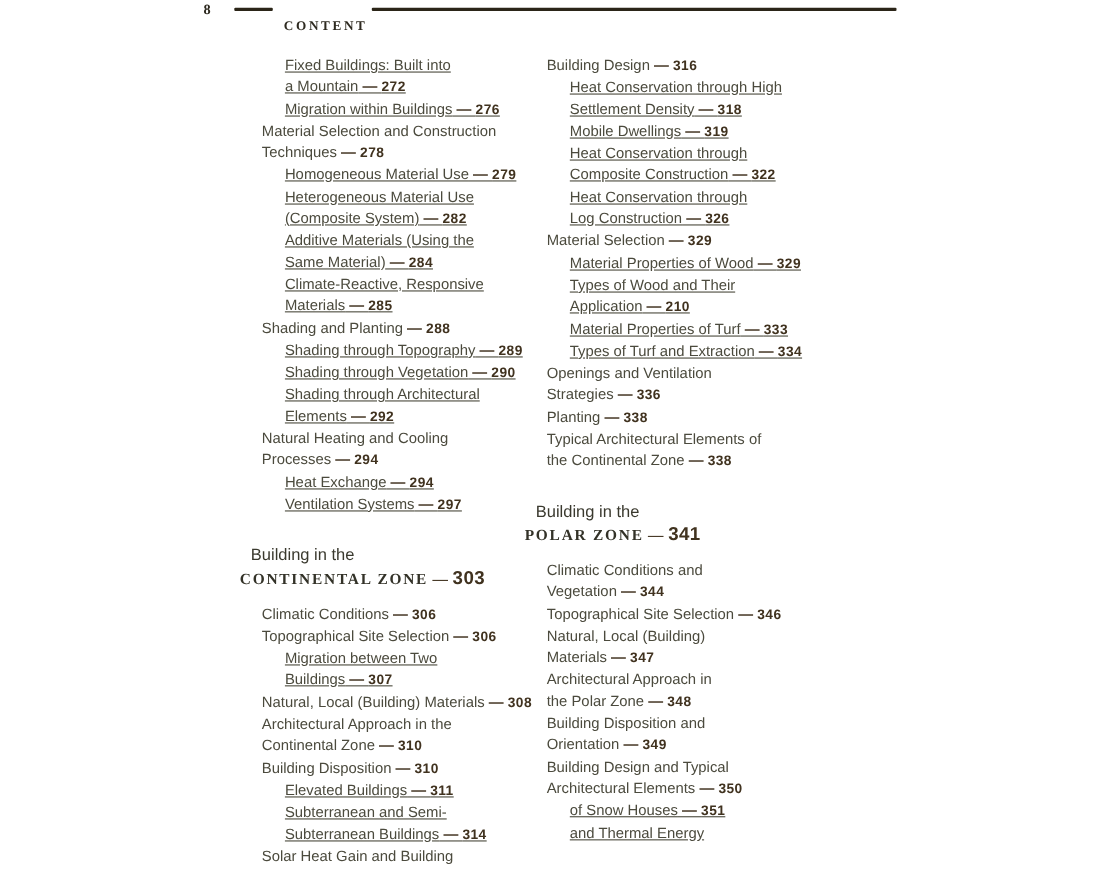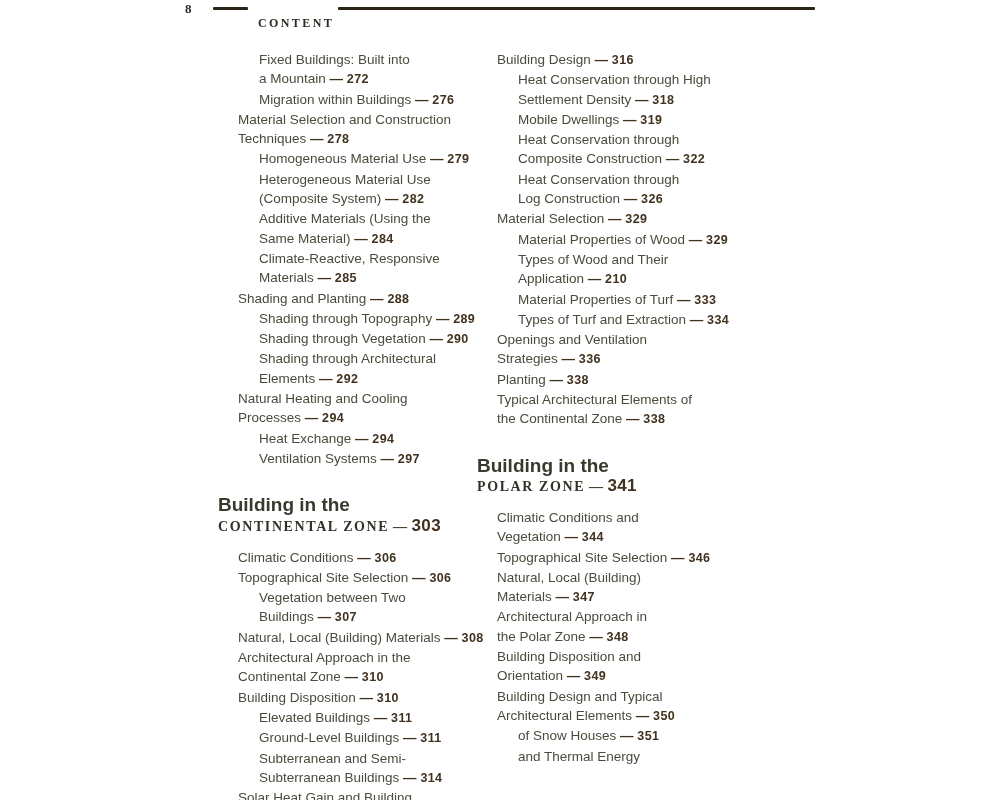--- a/index.html
+++ b/index.html
@@ -37,30 +37,30 @@
   }
   .rule-long { left: 153px; top: 7px; width: 477px; height: 3px; }
 
   
   .col { position: absolute; top: 50px; width: 262px; }
   .col-left { left: 218px; }
   .col-right { left: 477px; }
 
   .entry { color: var(--body-text); font-size: 13.5px; line-height: 19.3px; }
   .entry.level-1 { padding-left: 20px; }
-  .entry.level-2 { padding-left: 41px; }
+  .entry.level-2 { padding-left: 41px; text-decoration: underline; }
   .entry-line { white-space: nowrap; }
 
   .page-ref { color: var(--page-num); font-weight: bold; }
   .page-ref .pagenum { font-size: 12.5px; letter-spacing: 0.4px; }
 
   .section-heading { margin-top: 26px; margin-bottom: 11px; }
   .section-intro {
-    font-weight: bold; font-size: 19px; line-height: 19.3px;
-    color: var(--section-intro); white-space: nowrap;
+    font-weight: normal; font-size: 15px; line-height: 19.3px;
+    color: var(--section-intro); white-space: nowrap; margin-left: 10px;
   }
   .section-title {
     font-family: "Liberation Serif", serif;
     font-weight: bold; font-size: 14px; line-height: 21px;
     letter-spacing: 1.6px; color: var(--section-title); white-space: nowrap;
   }
   .section-title .page-ref { letter-spacing: 0.4px; }
   .section-title .pagenum { font-size: 17px; font-family: "Liberation Sans", sans-serif; }
 </style>
 </head>
@@ -132,38 +132,35 @@
           <div class="section-title"><span>CONTINENTAL ZONE</span><span class="page-ref"><span class="dash"> — </span><span class="pagenum">303</span></span></div>
         </div>
         <div class="entries">
           <div class="entry level-1">
             <div class="entry-line">Climatic Conditions<span class="page-ref"><span class="dash"> — </span><span class="pagenum">306</span></span></div>
           </div>
           <div class="entry level-1">
             <div class="entry-line">Topographical Site Selection<span class="page-ref"><span class="dash"> — </span><span class="pagenum">306</span></span></div>
           </div>
           <div class="entry level-2">
-            <div class="entry-line">Vegetation between Two</div>
+            <div class="entry-line">Migration between Two</div>
             <div class="entry-line">Buildings<span class="page-ref"><span class="dash"> — </span><span class="pagenum">307</span></span></div>
           </div>
           <div class="entry level-1">
             <div class="entry-line">Natural, Local (Building) Materials<span class="page-ref"><span class="dash"> — </span><span class="pagenum">308</span></span></div>
           </div>
           <div class="entry level-1">
             <div class="entry-line">Architectural Approach in the</div>
             <div class="entry-line">Continental Zone<span class="page-ref"><span class="dash"> — </span><span class="pagenum">310</span></span></div>
           </div>
           <div class="entry level-1">
             <div class="entry-line">Building Disposition<span class="page-ref"><span class="dash"> — </span><span class="pagenum">310</span></span></div>
           </div>
           <div class="entry level-2">
             <div class="entry-line">Elevated Buildings<span class="page-ref"><span class="dash"> — </span><span class="pagenum">311</span></span></div>
-          </div>
-          <div class="entry level-2">
-            <div class="entry-line">Ground-Level Buildings<span class="page-ref"><span class="dash"> — </span><span class="pagenum">311</span></span></div>
           </div>
           <div class="entry level-2">
             <div class="entry-line">Subterranean and Semi-</div>
             <div class="entry-line">Subterranean Buildings<span class="page-ref"><span class="dash"> — </span><span class="pagenum">314</span></span></div>
           </div>
           <div class="entry level-1">
             <div class="entry-line">Solar Heat Gain and Building</div>
           </div>
         </div>
       </section>

